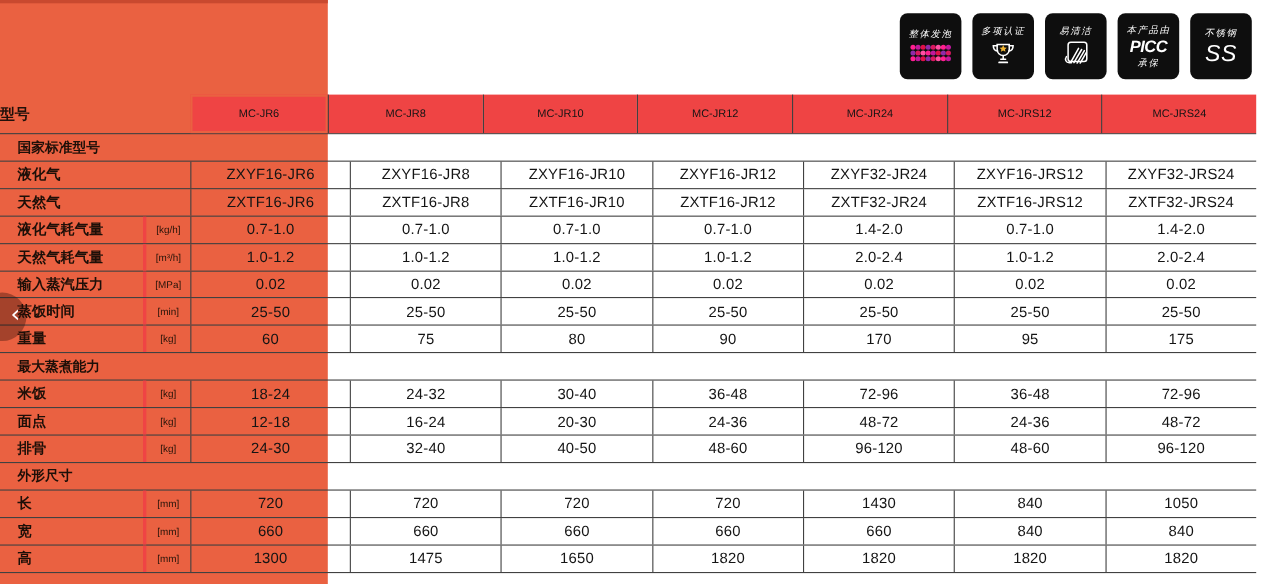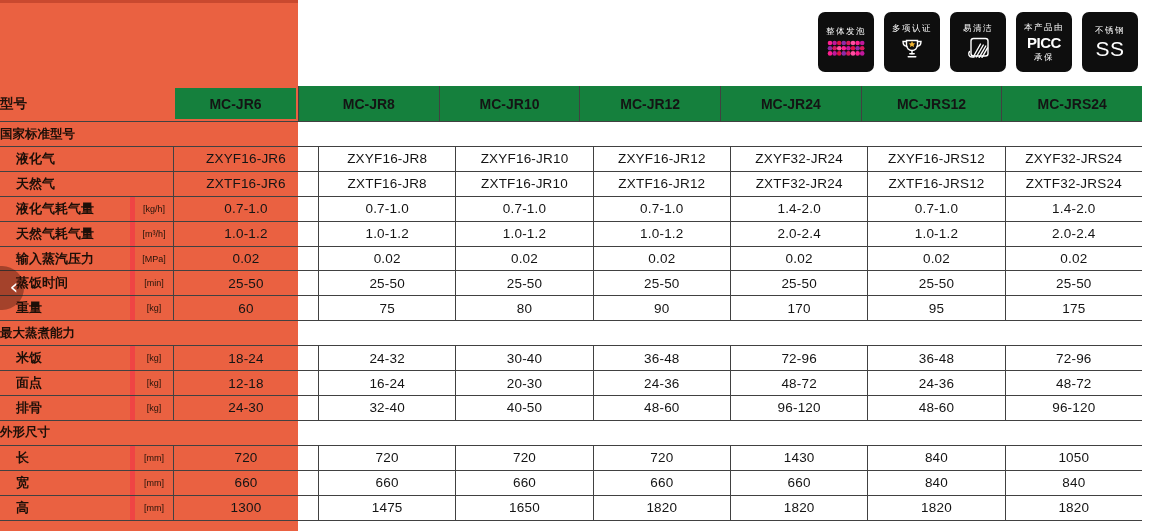--- a/index.html
+++ b/index.html
@@ -2,46 +2,46 @@
 <html><head>
 <meta charset="utf-8">
 <style>
   html,body{margin:0;padding:0;background:#fff;}
   .stage{position:relative;width:1163px;height:531px;background:#ffffff;overflow:hidden;
          font-family:"Liberation Sans","DejaVu Sans",sans-serif;color:#161616;}
   .orange-panel{position:absolute;left:0;top:0;width:298px;height:531px;background:#EA6141;}
   .orange-top{position:absolute;left:0;top:0;width:298px;height:3px;background:#C9492F;}
 
   
-  .badges{position:absolute;left:818px;top:12px;display:flex;gap:10px;}
+  .badges{position:absolute;left:818px;top:12px;display:flex;gap:10px;font-style:italic;}
   .badge{width:56px;height:60px;background:#0E0E0E;border-radius:7px;color:#fff;
          display:flex;flex-direction:column;align-items:center;justify-content:center;gap:2px;box-sizing:border-box;}
   .b-label{font-size:8.5px;letter-spacing:1.5px;white-space:nowrap;line-height:1.2;}
   .b-big{font-size:15px;font-weight:800;letter-spacing:-0.5px;line-height:1;}
   .b-ss{font-size:21px;font-weight:400;letter-spacing:.5px;line-height:1;}
   .b-icon{display:flex;align-items:center;justify-content:center;}
 
   
   .spec-table{position:absolute;left:0;top:86px;width:1142px;}
   .row{display:flex;box-sizing:border-box;}
   .header-row{height:36px;border-bottom:1px solid #414141;}
   .h-label{width:173px;display:flex;align-items:center;box-sizing:border-box;
            font-weight:700;font-size:13.5px;color:#20100A;}
-  .h-cell{background:#15803d;display:flex;align-items:center;justify-content:center;
-          font-weight:700;font-size:14px;color:#141414;box-sizing:border-box;border-left:1px solid #414141;}
+  .h-cell{background:#ef4444;display:flex;align-items:center;justify-content:center;
+          font-weight:400;font-size:10px;color:#141414;box-sizing:border-box;border-left:1px solid #414141;}
   .h-m0{width:125px;border:2px solid #EA6141;}
   .h-m{flex:1;}
   .sec-row{height:25px;border-bottom:1px solid #414141;display:flex;align-items:center;
-           font-weight:700;font-size:12.5px;color:#1D0F08;box-sizing:border-box;}
+           padding-left:16px;font-weight:700;font-size:12.5px;color:#1D0F08;box-sizing:border-box;}
   .data-row{height:24.9px;border-bottom:1px solid #414141;}
   .c-label{width:130px;padding-left:16px;display:flex;align-items:center;font-weight:700;
            font-size:13px;color:#1D0F08;box-sizing:border-box;white-space:nowrap;}
   .c-unit{width:43px;display:flex;align-items:center;justify-content:center;font-size:9px;
           color:#241309;box-sizing:border-box;}
-  .c-unit.has{border-left:5px solid #ef4444;}
+  .c-unit.has{border-left:3px solid #ef4444;}
   .c-val{display:flex;align-items:center;justify-content:center;font-size:13.5px;font-weight:500;
          color:#141414;border-left:1px solid #414141;box-sizing:border-box;letter-spacing:.2px;}
   .c-val.m0{width:145px;}
   .c-val.m{flex:1;}
 
   
   .carousel-prev{position:absolute;left:-20px;top:266px;width:44px;height:44px;border-radius:50%;
                  background:rgba(51,17,9,0.38);border:none;cursor:pointer;color:#fff;
                  display:flex;align-items:center;justify-content:center;padding:0 0 2px 24px;box-sizing:border-box;}
   .carousel-prev span{font-size:22px;line-height:1;font-family:"DejaVu Sans",sans-serif;}

